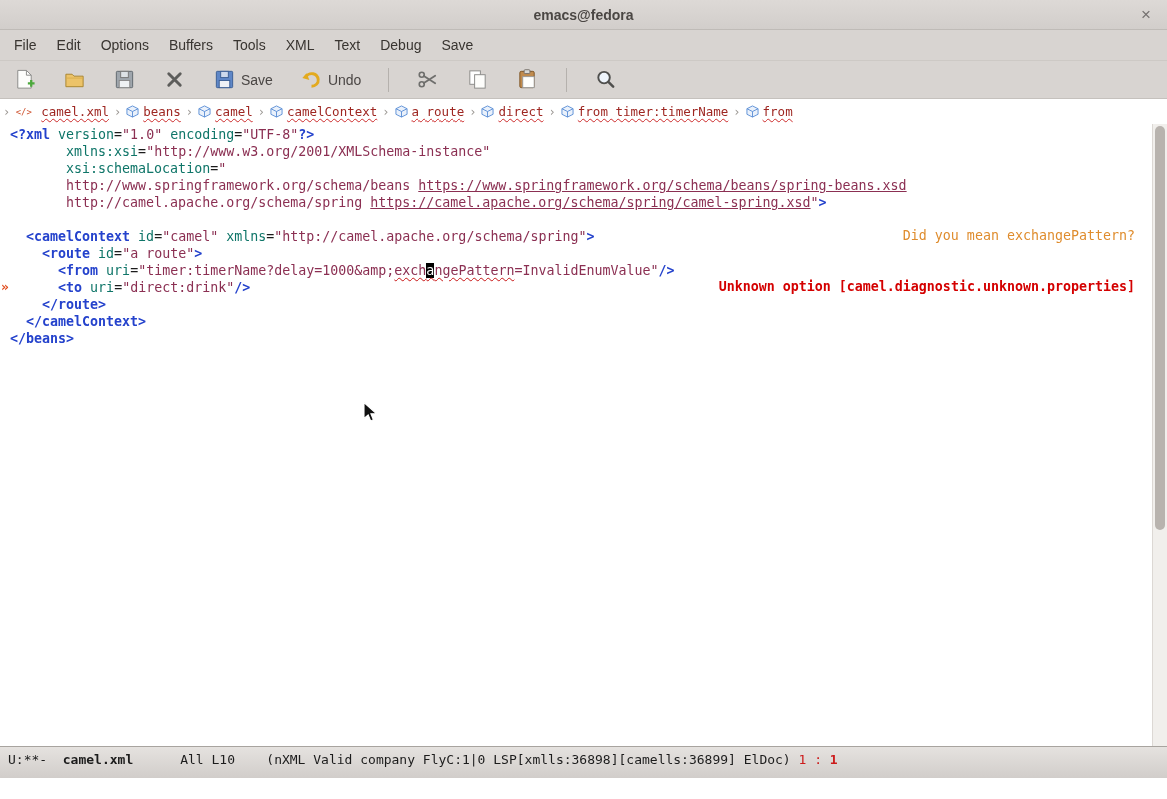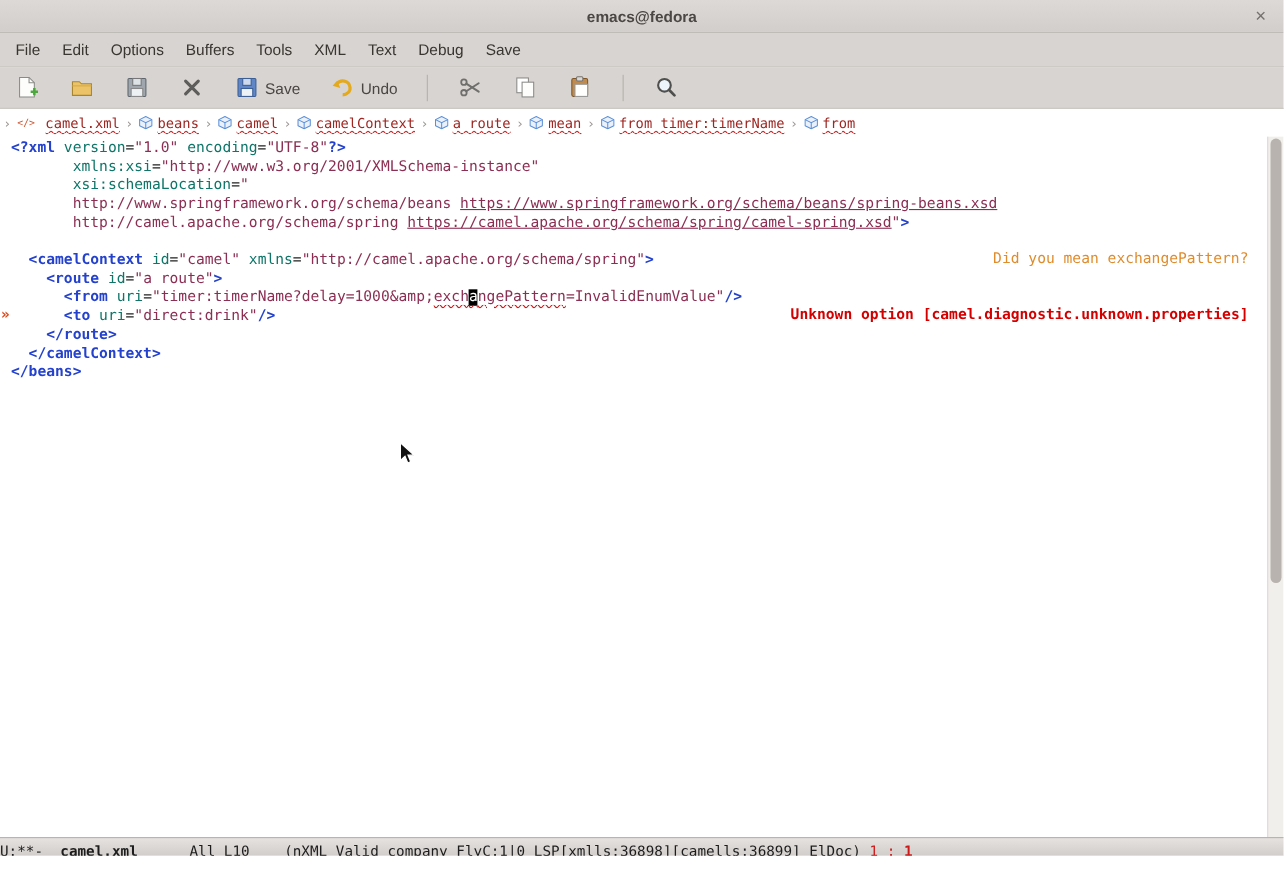--- a/index.html
+++ b/index.html
@@ -53,23 +53,23 @@
                    font-weight:bold; font-size:13px; line-height:17px; color:var(--c-fringe,#e04818); }
   .sideline { position:absolute; right:32px; font-family:"DejaVu Sans Mono",monospace;
               font-size:13.3px; line-height:17px; white-space:pre; }
   .sideline.hint { color:var(--c-hint,#df8c2d); }
   .sideline.error { color:var(--c-error,#d40000); font-weight:bold; }
 
   .scrollbar { position:absolute; right:0; top:0; bottom:0; width:15px; background:#f1efec; border-left:1px solid #dcd8d4; }
   .scroll-thumb { position:absolute; left:2px; width:10px; top:2px; height:404px; border-radius:5px; background:#b8b3ae; }
 
   
-  .modeline { flex:none; height:17px; background:linear-gradient(#e5e2df,#d1cdca);
+  .modeline { flex:none; height:32px; background:linear-gradient(#e5e2df,#d1cdca);
               border-top:1px solid #a8a49f; font-family:"DejaVu Sans Mono",monospace; font-size:13px;
-              color:#1c1c1c; line-height:26px; padding:0 0; white-space:pre; }
+              color:#1c1c1c; line-height:26px; padding:0 8px; white-space:pre; }
   .ml-plain {}
   .ml-bold { font-weight:bold; }
   .ml-red { color:#cc1a1a; }
   .ml-red-bold { color:#cc1a1a; font-weight:bold; }
 
   
   .echo { flex:none; height:21px; background:#fff; }
 
   .mouse { position:absolute; left:363px; top:402px; z-index:60; }
 </style>
@@ -236,21 +236,21 @@
         <span class="bc-label">a route</span>
       </span>
       <span class="bc-sep">›</span>
       <span class="bc-item">
         <span class="bc-ic">
           <svg width="13" height="13" viewBox="0 0 14 14">
             <path d="M7 1 L13 4 V10 L7 13 L1 10 V4 Z" fill="#eaf1fb" stroke="#5b8fd6" stroke-linejoin="round"></path>
             <path d="M1 4 L7 7 L13 4 M7 7 V13" fill="none" stroke="#5b8fd6"></path>
           </svg>
         </span>
-        <span class="bc-label">mean</span>
+        <span class="bc-label">direct</span>
       </span>
       <span class="bc-sep">›</span>
       <span class="bc-item">
         <span class="bc-ic">
           <svg width="13" height="13" viewBox="0 0 14 14">
             <path d="M7 1 L13 4 V10 L7 13 L1 10 V4 Z" fill="#eaf1fb" stroke="#5b8fd6" stroke-linejoin="round"></path>
             <path d="M1 4 L7 7 L13 4 M7 7 V13" fill="none" stroke="#5b8fd6"></path>
           </svg>
         </span>
         <span class="bc-label">from timer:timerName</span>

